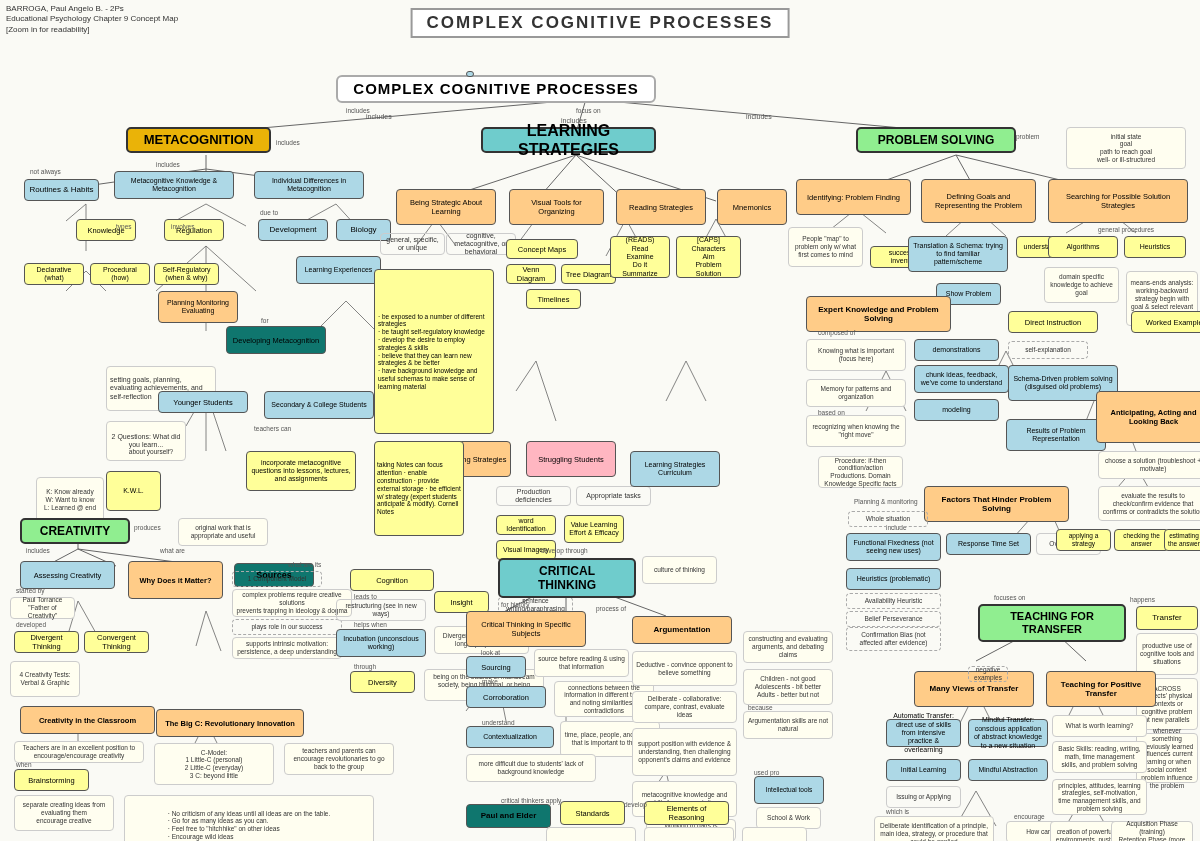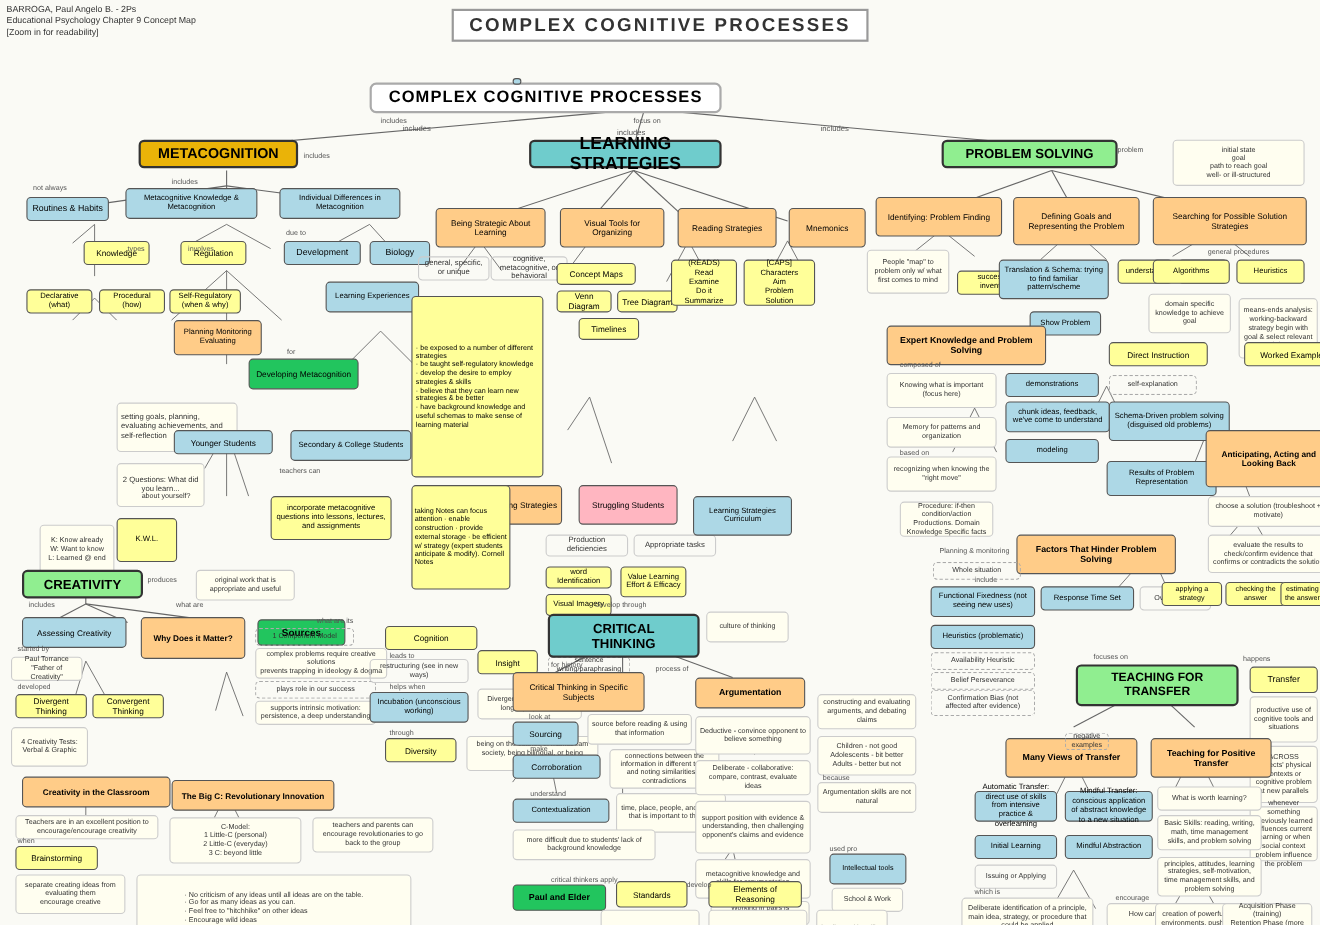--- a/index.html
+++ b/index.html
@@ -74,21 +74,21 @@
     }
     .node-yellow {
       background: #ffff99;
       font-size: 7.5px;
     }
     .node-orange {
       background: #ffcc88;
       font-size: 8px;
     }
     .node-purple {
-      background: #22c55e;
+      background: #0f766e;
       font-size: 8px;
     }
     .node-pink {
       background: #ffb6c1;
       font-size: 8px;
     }
     .node-text {
       background: transparent;
       border: none;
       font-size: 7px;

